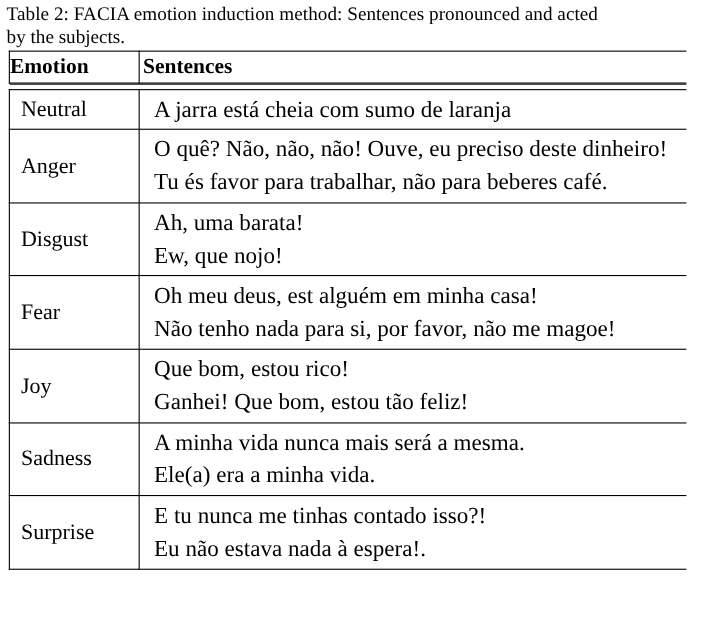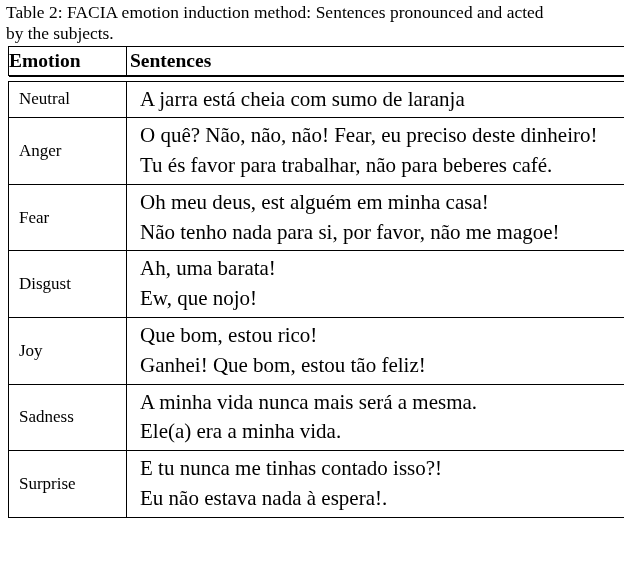--- a/index.html
+++ b/index.html
@@ -81,21 +81,21 @@
     height: 3.5px;
   }
   tr.rule-row td .dbl {
     display: block;
     height: 3.5px;
     border-top: 1.6px solid #000;
     border-bottom: 0;
   }
 
   tbody td.emotion {
-    font-size: 17px;
+    font-size: 20px;
     line-height: 24px;
     padding: 4px 0 4px 10px;
     vertical-align: middle;
   }
   tbody td.sentences {
     font-size: 21px;
     line-height: 29.8px;
     padding: 3px 6px 3px 13px;
     vertical-align: middle;
   }
@@ -136,36 +136,36 @@
           </tr>
           <tr>
             <td class="emotion">Neutral</td>
             <td class="sentences">
               <span class="sline">A jarra está cheia com sumo de laranja</span>
             </td>
           </tr>
           <tr>
             <td class="emotion">Anger</td>
             <td class="sentences">
-              <span class="sline wrapped">O quê? Não, não, não! Fear, eu preciso deste dinheiro!</span>
+              <span class="sline wrapped">O quê? Não, não, não! Ouve, eu preciso deste dinheiro!</span>
               <span class="sline wrapped">Tu és favor para trabalhar, não  para beberes café.</span>
+            </td>
+          </tr>
+          <tr>
+            <td class="emotion">Disgust</td>
+            <td class="sentences">
+              <span class="sline">Ah, uma barata!</span>
+              <span class="sline">Ew, que nojo!</span>
             </td>
           </tr>
           <tr>
             <td class="emotion">Fear</td>
             <td class="sentences">
               <span class="sline">Oh meu deus, est alguém em minha casa!</span>
               <span class="sline">Não tenho nada para si, por favor, não me magoe!</span>
-            </td>
-          </tr>
-          <tr>
-            <td class="emotion">Disgust</td>
-            <td class="sentences">
-              <span class="sline">Ah, uma barata!</span>
-              <span class="sline">Ew, que nojo!</span>
             </td>
           </tr>
           <tr>
             <td class="emotion">Joy</td>
             <td class="sentences">
               <span class="sline">Que bom, estou rico!</span>
               <span class="sline">Ganhei! Que bom, estou tão feliz!</span>
             </td>
           </tr>
           <tr>

